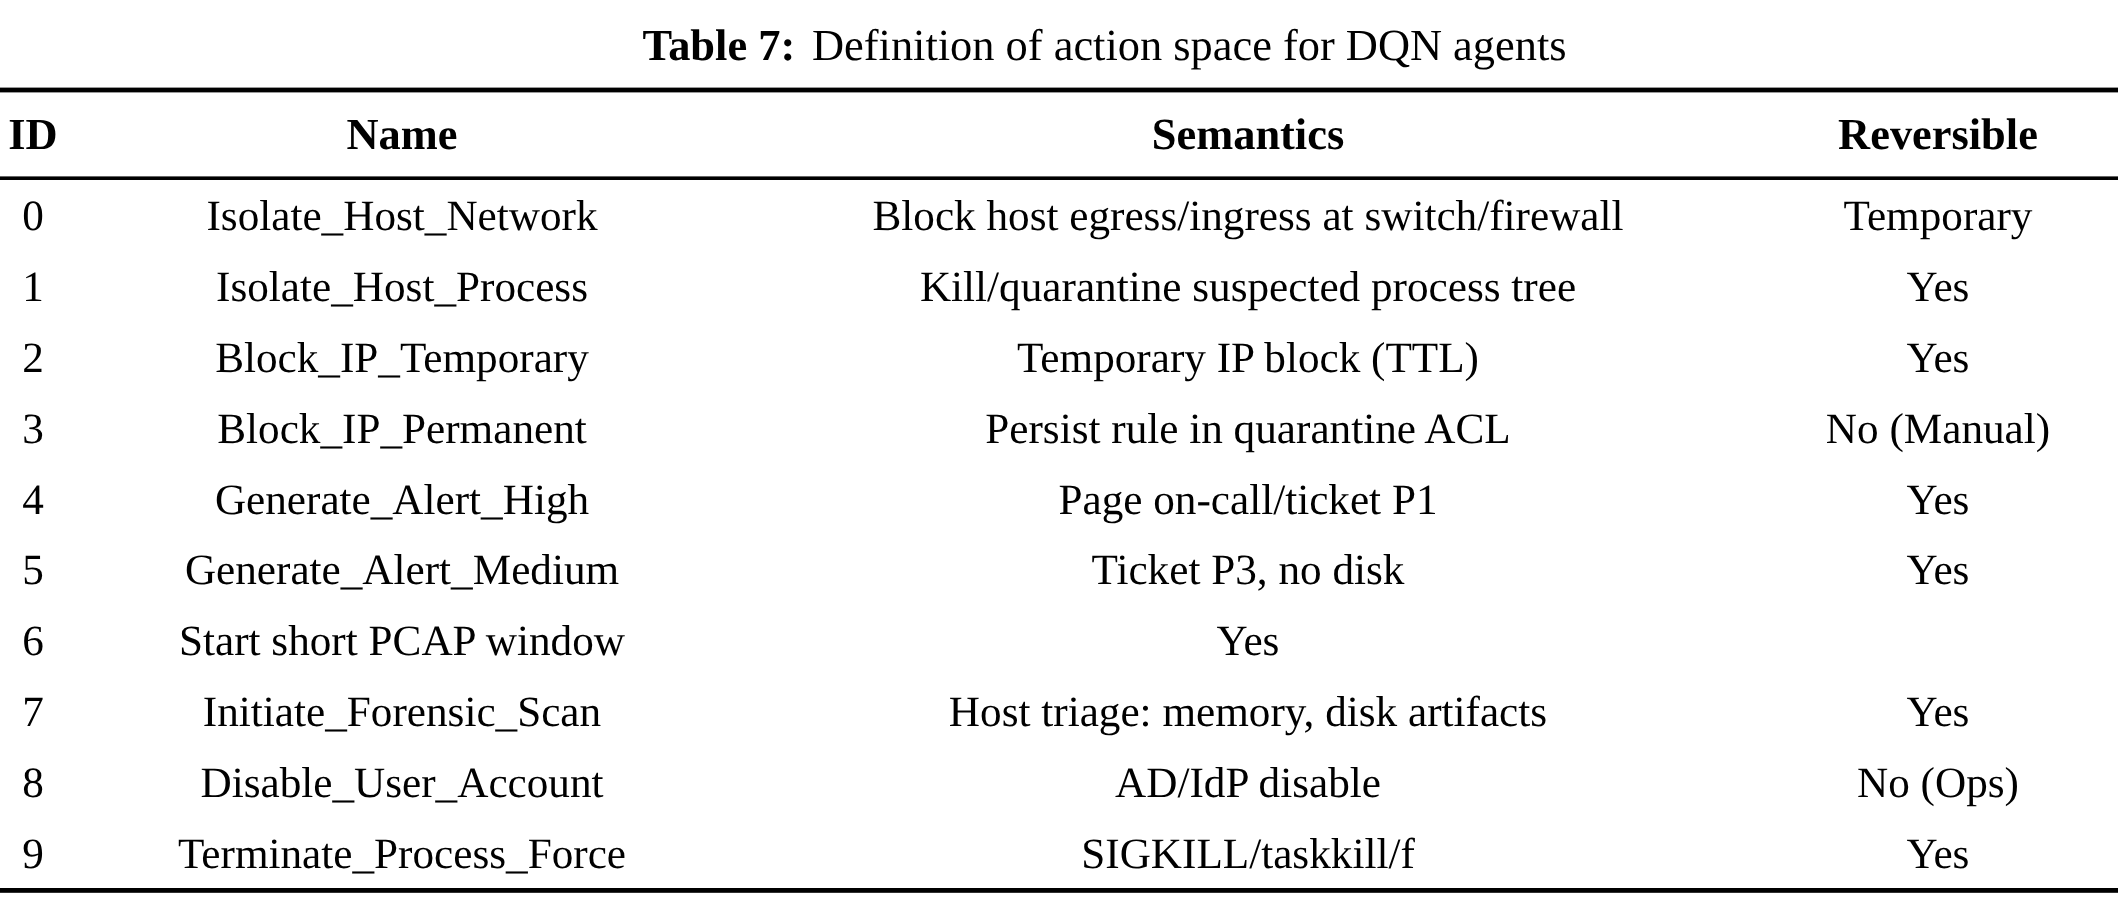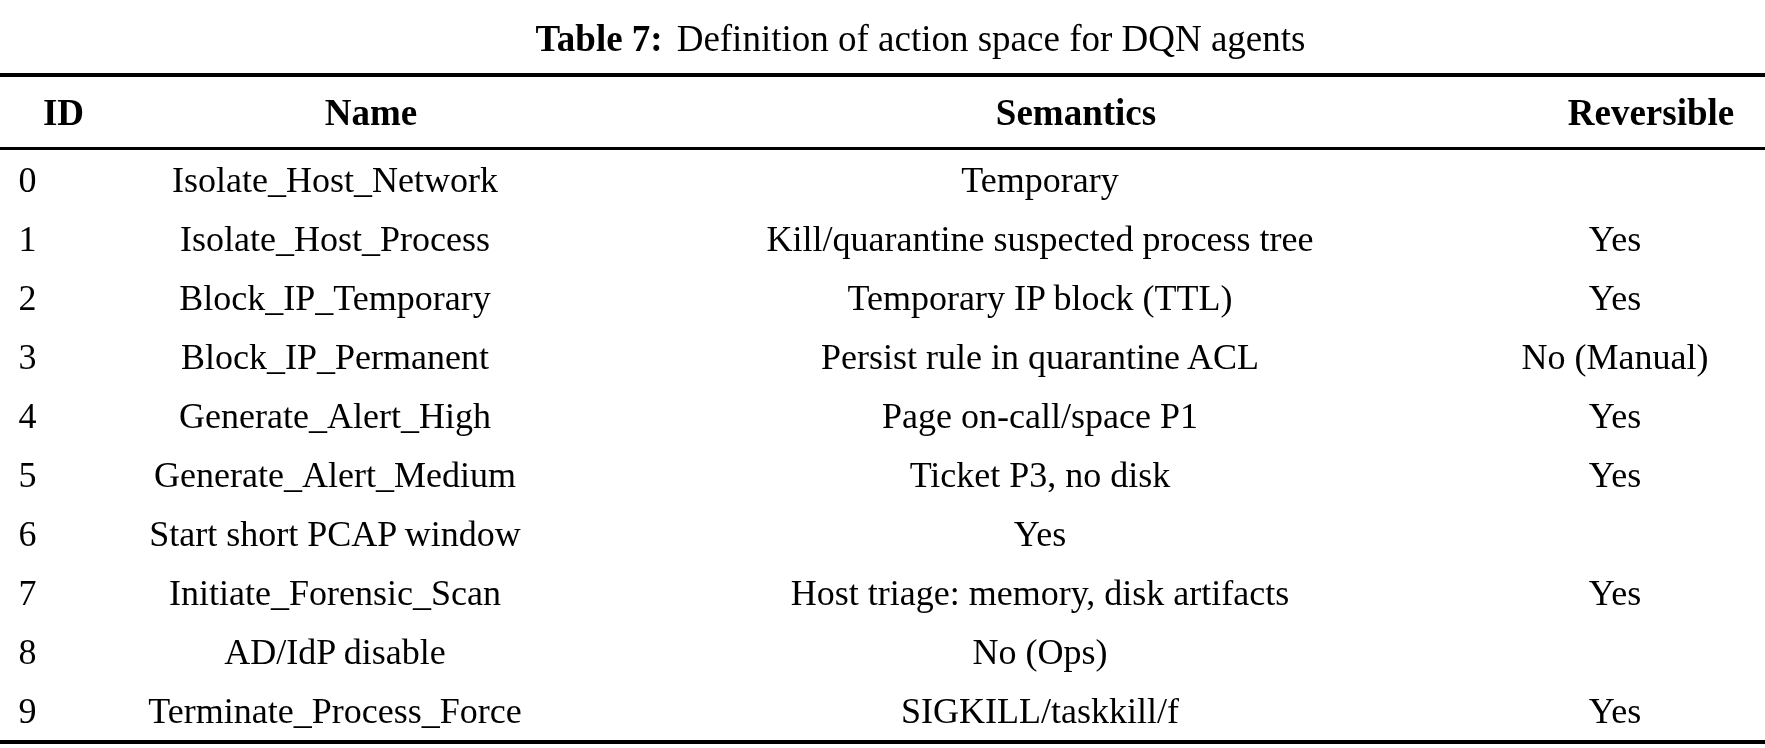--- a/index.html
+++ b/index.html
@@ -34,21 +34,20 @@
   .datatable {
     position: absolute;
     top: 73px;
     left: 0;
     width: 1765px;
     border-top: 4px solid #000000;
     border-bottom: 4px solid #000000;
   }
   .thead {
     border-bottom: 3px solid #000000;
-    padding-left: 36px;
   }
   .trow {
     display: grid;
     grid-template-columns: 55px 560px 850px 300px;
     align-items: center;
   }
   .thead .trow {
     height: 70px;
     font-weight: bold;
     font-size: 37px;
@@ -78,20 +77,21 @@
         <div class="cell">ID</div>
         <div class="cell">Name</div>
         <div class="cell">Semantics</div>
         <div class="cell">Reversible</div>
       </div>
     </div>
     <div class="tbody">
         <div class="trow">
           <div class="cell">0</div>
           <div class="cell">Isolate_Host_Network</div>
+          <div class="cell">Block host egress/ingress at switch/firewall</div>
           <div class="cell">Temporary</div>
         </div>
         <div class="trow">
           <div class="cell">1</div>
           <div class="cell">Isolate_Host_Process</div>
           <div class="cell">Kill/quarantine suspected process tree</div>
           <div class="cell">Yes</div>
         </div>
         <div class="trow">
           <div class="cell">2</div>
@@ -101,21 +101,21 @@
         </div>
         <div class="trow">
           <div class="cell">3</div>
           <div class="cell">Block_IP_Permanent</div>
           <div class="cell">Persist rule in quarantine ACL</div>
           <div class="cell">No (Manual)</div>
         </div>
         <div class="trow">
           <div class="cell">4</div>
           <div class="cell">Generate_Alert_High</div>
-          <div class="cell">Page on-call/space P1</div>
+          <div class="cell">Page on-call/ticket P1</div>
           <div class="cell">Yes</div>
         </div>
         <div class="trow">
           <div class="cell">5</div>
           <div class="cell">Generate_Alert_Medium</div>
           <div class="cell">Ticket P3, no disk</div>
           <div class="cell">Yes</div>
         </div>
         <div class="trow">
           <div class="cell">6</div>
@@ -123,20 +123,21 @@
           <div class="cell">Yes</div>
         </div>
         <div class="trow">
           <div class="cell">7</div>
           <div class="cell">Initiate_Forensic_Scan</div>
           <div class="cell">Host triage: memory, disk artifacts</div>
           <div class="cell">Yes</div>
         </div>
         <div class="trow">
           <div class="cell">8</div>
+          <div class="cell">Disable_User_Account</div>
           <div class="cell">AD/IdP disable</div>
           <div class="cell">No (Ops)</div>
         </div>
         <div class="trow">
           <div class="cell">9</div>
           <div class="cell">Terminate_Process_Force</div>
           <div class="cell">SIGKILL/taskkill/f</div>
           <div class="cell">Yes</div>
         </div>
       </div>

